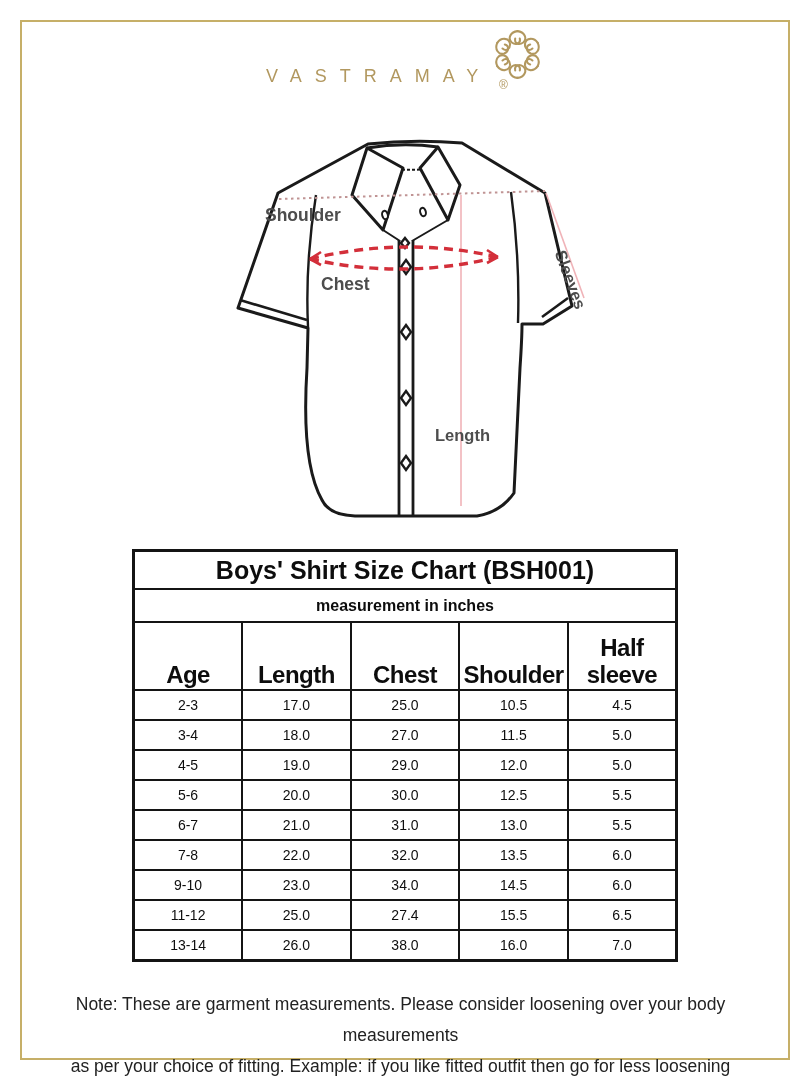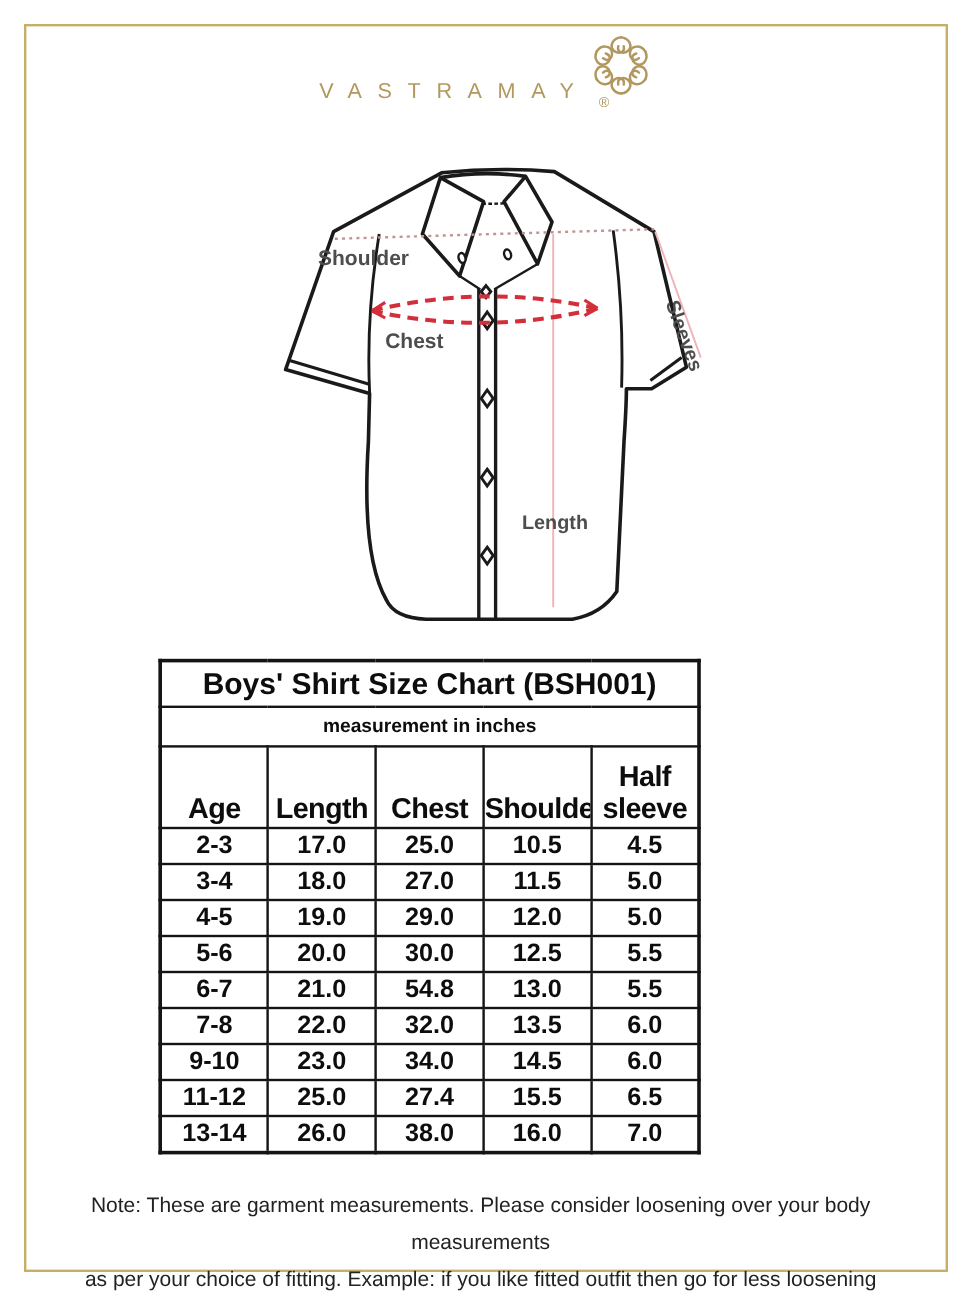--- a/index.html
+++ b/index.html
@@ -21,32 +21,32 @@
     position:absolute;left:499px;top:79px;font-size:12px;color:#b2985f;line-height:1;
   }
   .brand-flower{position:absolute;left:489px;top:26px;width:57px;height:57px;}
   
   .shirt-diagram{position:absolute;left:215px;top:138px;width:380px;height:400px;}
   .shirt-diagram text{
     font-family:"Liberation Sans", sans-serif;font-weight:bold;fill:#4d4d4d;
   }
   
   table.size-table{
-    position:absolute;left:132px;top:549px;width:452px;
+    position:absolute;left:132px;top:549px;width:546px;
     border-collapse:collapse;table-layout:fixed;background:#ffffff;
     border:3px solid #141414;
   }
   table.size-table td, table.size-table th{
     border:2px solid #141414;text-align:center;color:#0d0d0d;
     padding:0;overflow:hidden;
   }
   .row-title td{height:36px;font-size:25px;font-weight:bold;}
   .row-subtitle td{height:31px;font-size:16px;font-weight:bold;}
   .row-headers th{height:66px;font-size:24px;font-weight:bold;vertical-align:bottom;padding-bottom:3px;letter-spacing:-0.5px;line-height:1.15;}
-  .row-data td{height:28px;font-size:21px;font-weight:bold;}
+  .row-data td{height:28px;font-size:14px;font-weight:normal;}
   
   .note{
     position:absolute;left:35px;top:971px;width:731px;
     font-size:17.5px;line-height:31px;color:#222222;text-align:center;
   }
 </style>
 </head>
 <body>
 
 <div class="page">
@@ -157,21 +157,21 @@
     <tr class="row-data">
       <td>5-6</td>
       <td>20.0</td>
       <td>30.0</td>
       <td>12.5</td>
       <td>5.5</td>
     </tr>
     <tr class="row-data">
       <td>6-7</td>
       <td>21.0</td>
-      <td>54.8</td>
+      <td>31.0</td>
       <td>13.0</td>
       <td>5.5</td>
     </tr>
     <tr class="row-data">
       <td>7-8</td>
       <td>22.0</td>
       <td>32.0</td>
       <td>13.5</td>
       <td>6.0</td>
     </tr>

